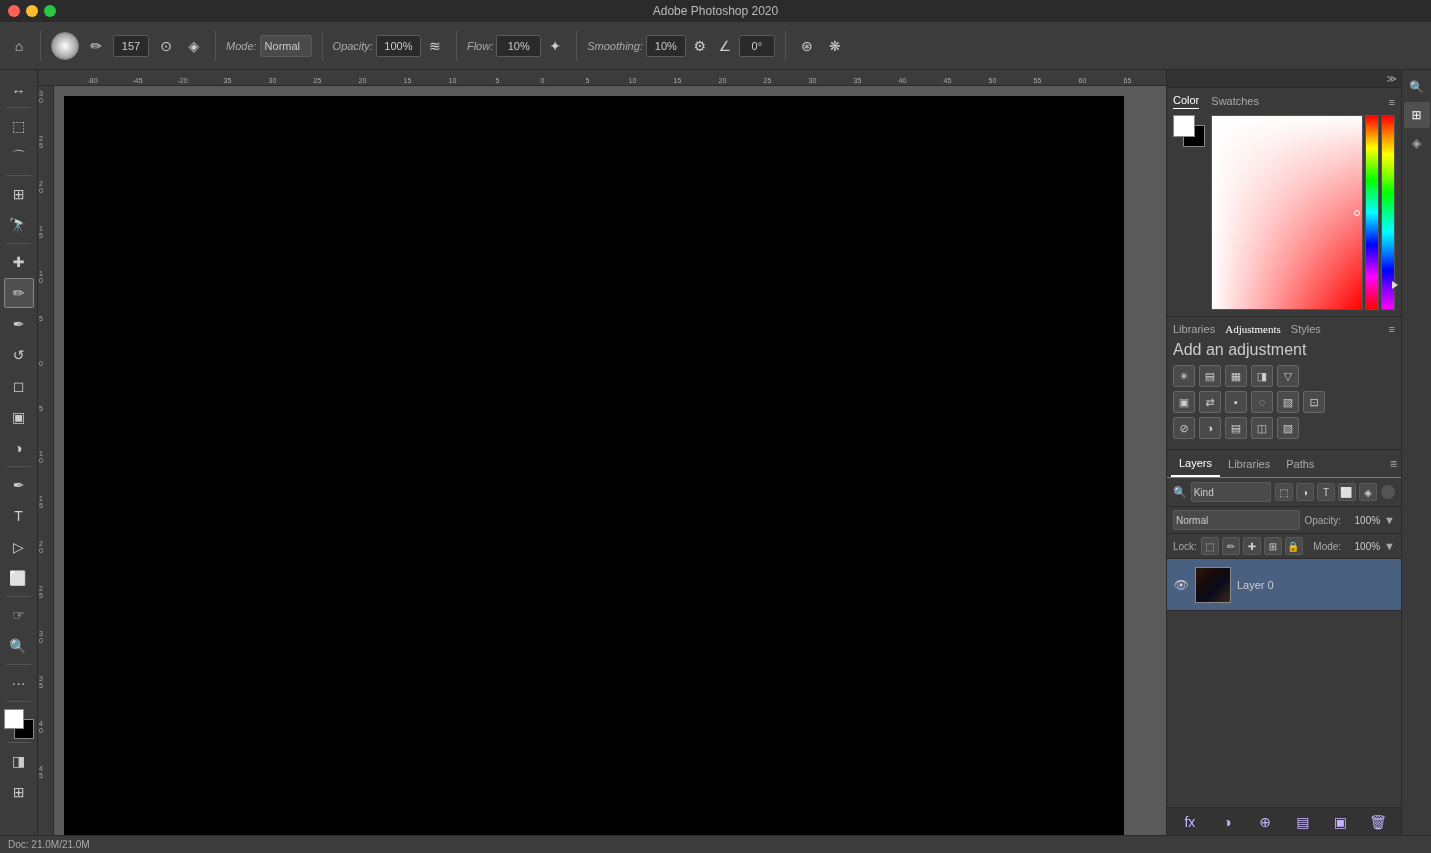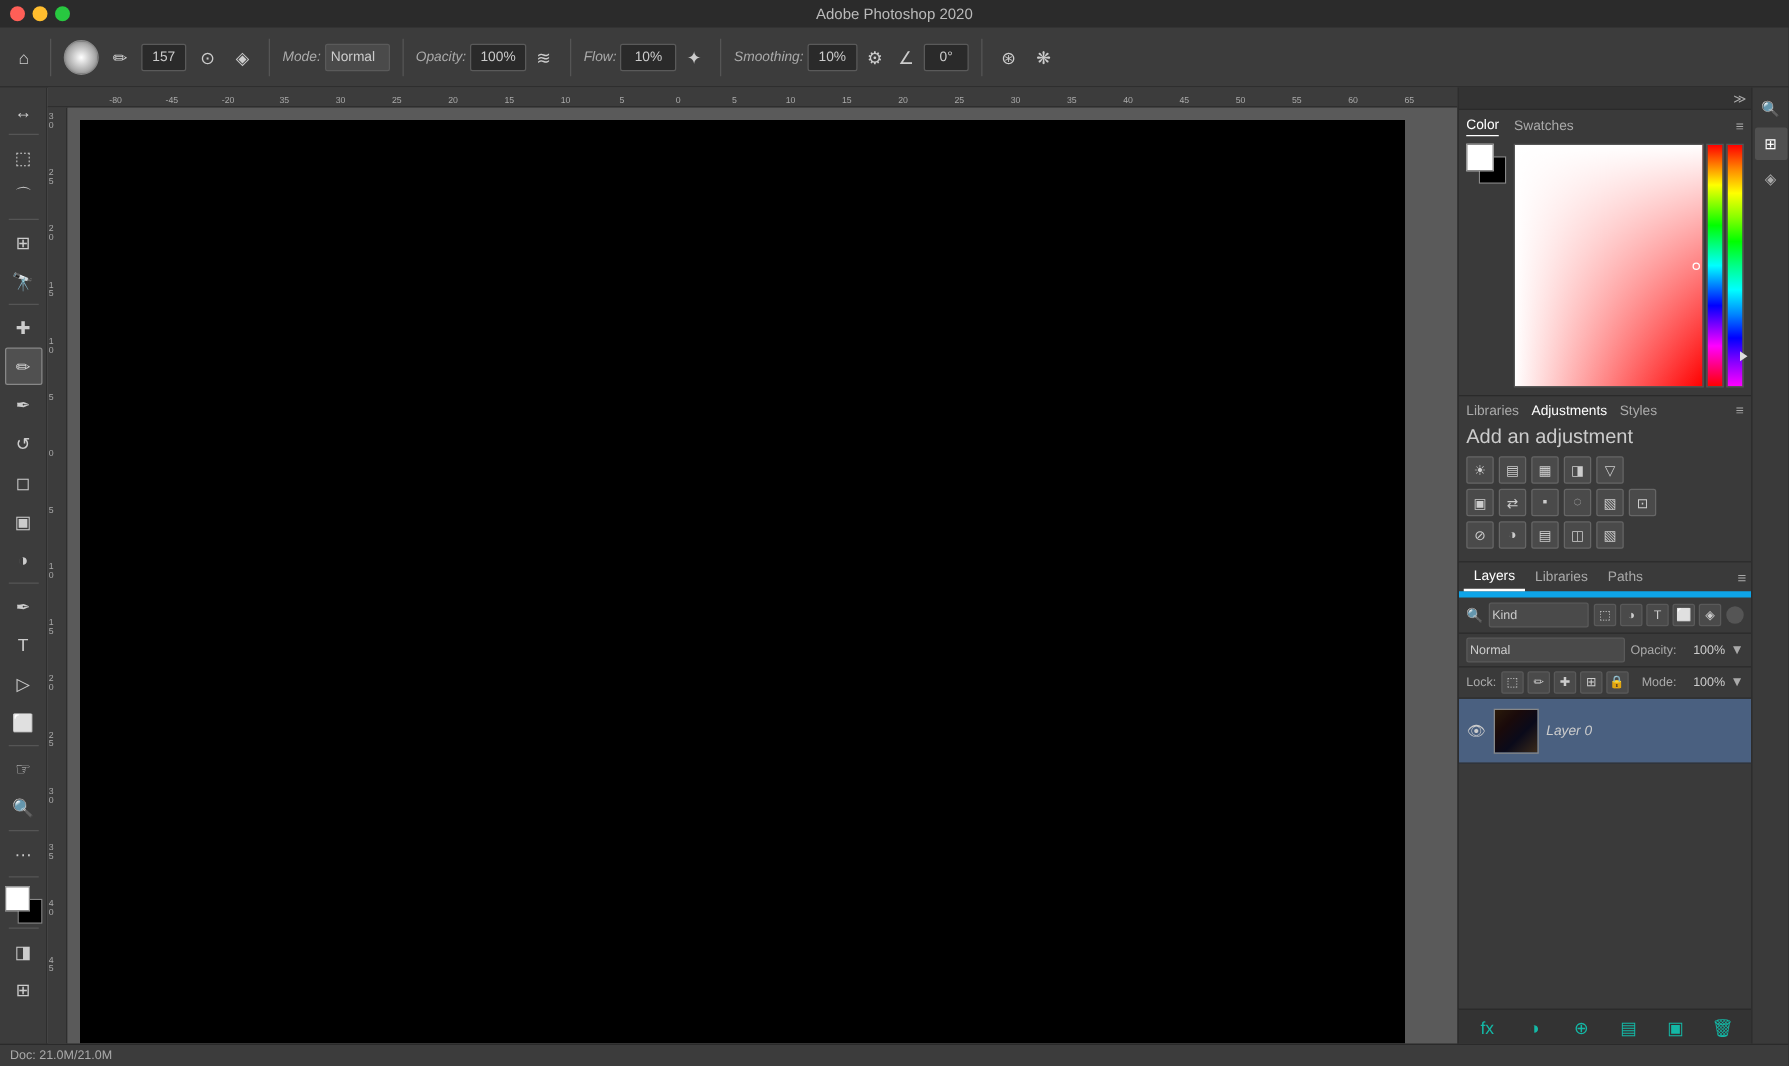--- a/index.html
+++ b/index.html
@@ -362,21 +362,21 @@
       display: flex;
       gap: 10px;
       margin-bottom: 6px;
       align-items: center;
     }
     .adj-tab {
       font-size: 11px;
       color: #aaa;
       cursor: pointer;
     }
-    .adj-tab.active { color: #fff; }
+    .adj-tab.active { color: #fff; font-family: Liberation Serif, serif; }
     .adj-add-text {
       font-size: 16px;
       color: #ccc;
       margin-bottom: 6px;
     }
     .adj-icons-row {
       display: flex;
       gap: 4px;
       margin-bottom: 4px;
       flex-wrap: wrap;
@@ -399,21 +399,21 @@
     #layers-panel {
       flex: 1;
       display: flex;
       flex-direction: column;
       overflow: hidden;
     }
     #layers-tabs {
       display: flex;
       align-items: center;
       background: #3a3a3a;
-      border-bottom: 5px solid #0ea5e9;
+      border-bottom: 1px solid #0ea5e9;
       padding: 0 4px;
       height: 28px;
     }
     .layers-tab {
       font-size: 11px;
       color: #aaa;
       cursor: pointer;
       padding: 0 8px;
       height: 100%;
       display: flex;
@@ -566,39 +566,38 @@
     }
     .layer-thumb-inner {
       width: 100%;
       height: 100%;
       background: linear-gradient(135deg, #2a1a0a 0%, #1a0a0a 30%, #0a0a1a 60%, #3a2a1a 100%);
     }
     .layer-name {
       flex: 1;
       font-size: 11px;
       color: #ccc;
-      font-style: italic;
     }
     #layers-footer {
       height: 28px;
       background: #333;
       border-top: 1px solid #2a2a2a;
       display: flex;
       align-items: center;
       justify-content: space-around;
       padding: 0 4px;
     }
     .layers-footer-btn {
       width: 22px;
       height: 20px;
       display: flex;
       align-items: center;
       justify-content: center;
       cursor: pointer;
-      color: #14b8a6;
+      color: #c4b5fd;
       font-size: 14px;
       border-radius: 2px;
       text-align: center;
     }
 
     
     #right-sidebar-icons {
       width: 30px;
       background: #3a3a3a;
       border-left: 1px solid #2a2a2a;

